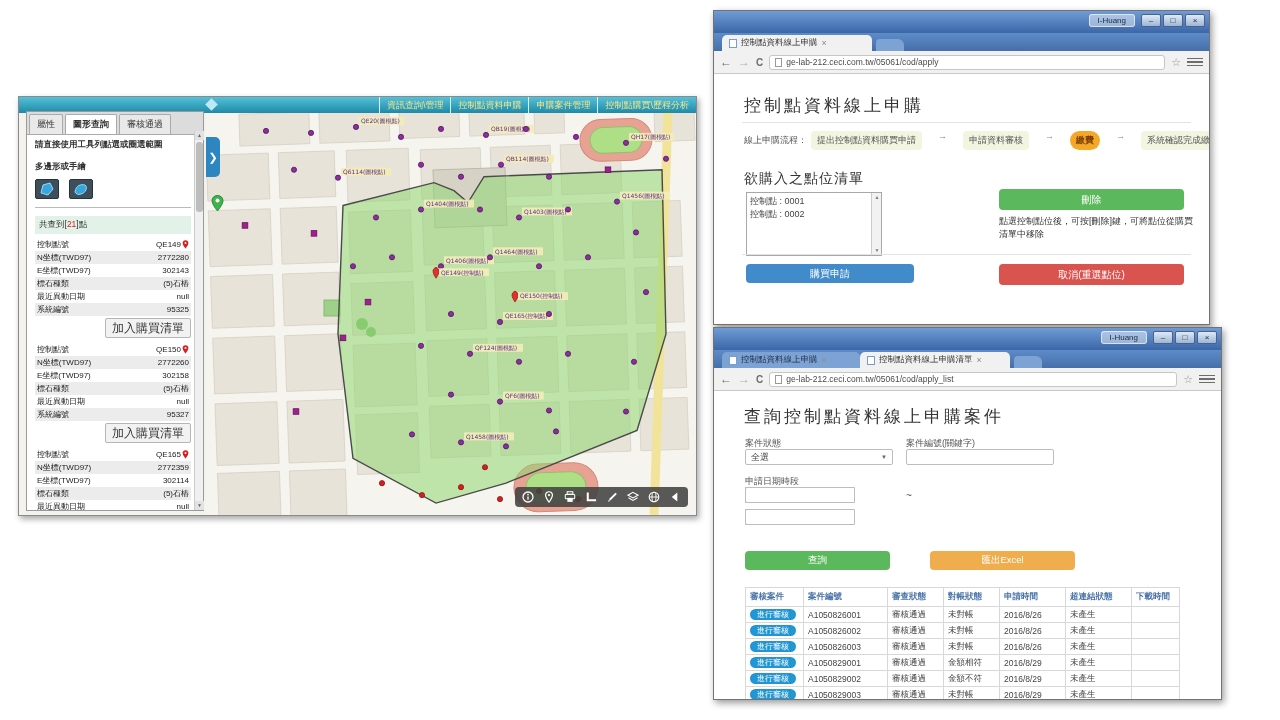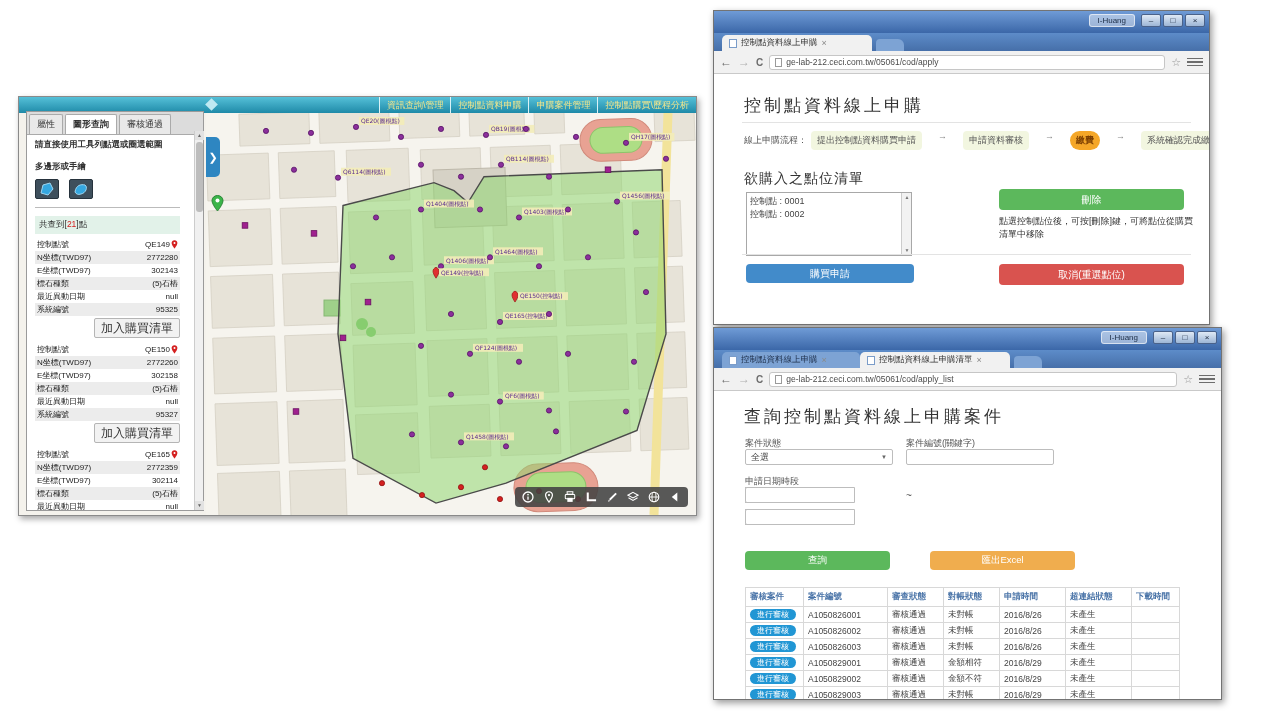--- a/index.html
+++ b/index.html
@@ -17,21 +17,21 @@
   .mw-nav { display:flex; height:100%; }
   .mw-nav-btn { font-size:9px; color:#f5e68a; padding:2px 7px; border-left:1px solid #d9f2f7;
     display:flex; align-items:center; white-space:nowrap; cursor:pointer; }
 
   .sidebar { position:absolute; left:7px; top:14px; width:178px; bottom:4px;
     background:#fff; border:1px solid #9a9a9a; z-index:5; }
   .sb-tabs { display:flex; background:#dcdcdc; border-bottom:1px solid #aaa; }
   .sb-tab { font-size:9px; color:#333; padding:3px 7px; background:#e9e9e9;
     border:1px solid #aaa; border-bottom:none; margin:2px 0 0 2px; border-radius:2px 2px 0 0; cursor:pointer; }
   .sb-tab.active { background:#fff; font-weight:bold; }
-  .sb-content { position:absolute; top:19px; left:0; right:9px; bottom:0; overflow:hidden; padding:8px 14px 0 8px; }
+  .sb-content { position:absolute; top:19px; left:0; right:9px; bottom:0; overflow:hidden; padding:8px 3px 0 8px; }
   .sb-instruction { font-size:8.5px; font-weight:bold; color:#333; margin-bottom:10px; }
   .sb-sub { font-size:8.5px; font-weight:bold; color:#333; margin-bottom:6px; }
   .sb-toolbtns { display:flex; gap:10px; border-bottom:1px solid #bbb; padding-bottom:8px; margin-bottom:8px; }
   .sb-toolbtn { width:24px; height:20px; background:#3e4f5c; border:1px solid #26323c; border-radius:2px;
     display:flex; align-items:center; justify-content:center; cursor:pointer; }
   .sb-result { background:#e2f2e9; font-size:8.5px; color:#333; padding:3px 4px; margin-bottom:4px; }
   .sb-result .cnt { color:#d42020; }
   .sb-entry { margin-bottom:3px; }
   .sb-row { display:flex; justify-content:space-between; font-size:8px; color:#222; padding:1px 2px; }
   .sb-row:nth-child(even) { background:#ececec; }
@@ -84,21 +84,21 @@
 
   
   .page { position:relative; background:#fff; overflow:hidden; }
   .p2-title { position:absolute; left:30px; top:20px; font-size:17px; color:#333; letter-spacing:3px; }
   .hr { position:absolute; left:28px; right:18px; height:0; border-top:1px solid #e3e3e3; }
   .p2-flow { position:absolute; left:30px; top:57px; display:flex; align-items:center; gap:4px; font-size:9px; color:#555; white-space:nowrap; }
   .pill { background:#f2f6e0; border-radius:4px; padding:3px 6px; color:#555; }
   .pill.active { background:#f5a728; border-radius:11px; color:#7c3f00; font-weight:bold; }
   .flow-ar { color:#888; }
   .p2-h2 { position:absolute; left:30px; top:96px; font-size:14px; color:#333; letter-spacing:1px; }
-  .p2-list { position:absolute; left:32px; top:118px; width:166px; height:64px; border:1px solid #a8a8a8; background:#fff; }
+  .p2-list { position:absolute; left:32px; top:118px; width:136px; height:64px; border:1px solid #a8a8a8; background:#fff; }
   .p2-list .items { position:absolute; left:3px; top:2px; right:12px; font-size:9px; color:#444; line-height:13px; }
   .p2-list .vscroll { position:absolute; right:0; top:0; bottom:0; width:10px; background:#f2f2f2; border-left:1px solid #ccc; }
   .p2-list .vscroll .a { position:absolute; width:10px; height:9px; font-size:5px; color:#777; text-align:center; line-height:9px; }
   .btn { display:flex; align-items:center; justify-content:center; color:#fff; border-radius:4px; cursor:pointer; }
   .p2-del { position:absolute; left:285px; top:115px; width:185px; height:21px; background:#5cb85c; font-size:10px; }
   .p2-hint { position:absolute; left:285px; top:141px; width:195px; font-size:9px; color:#333; line-height:13px; }
   .p2-buy { position:absolute; left:32px; top:190px; width:168px; height:19px; background:#428bca; font-size:10px; }
   .p2-cancel { position:absolute; left:285px; top:190px; width:185px; height:21px; background:#d9534f; font-size:10px; }
 
   

